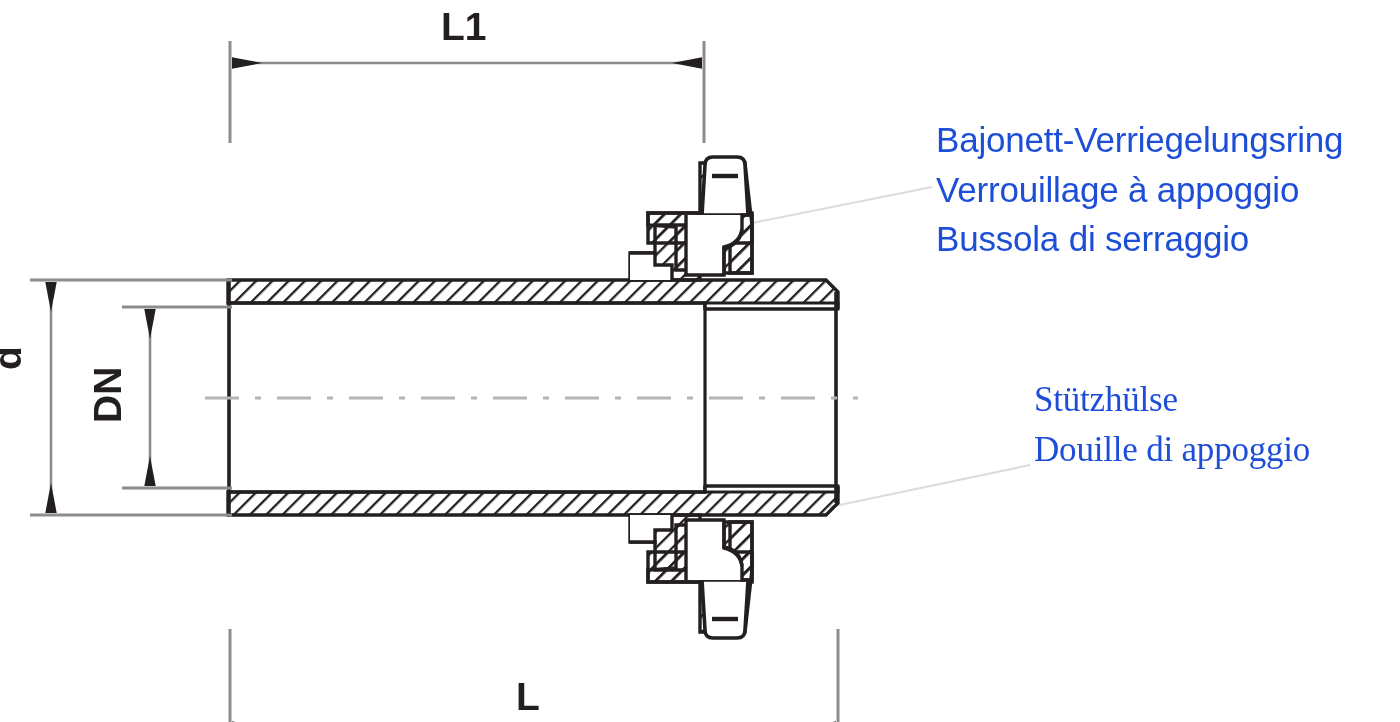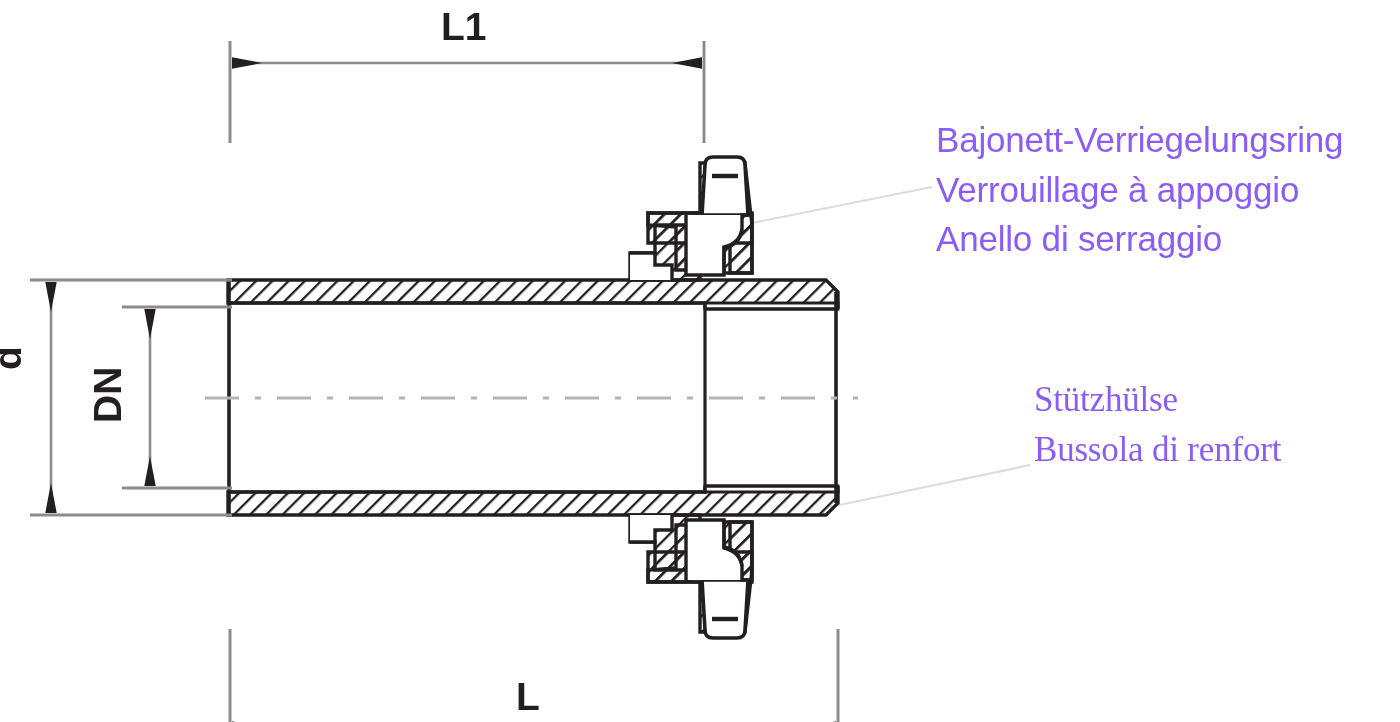--- a/index.html
+++ b/index.html
@@ -17,21 +17,21 @@
   #sheet {
     position: absolute;
     left: 0; top: 15px;
     width: 1400px;
     height: 722px;
   }
   svg { display: block; }
 
   .callout {
     position: absolute;
-    color: #8b5cf6;
+    color: #1d4ed8;
     font-family: "Liberation Sans", sans-serif;
     font-size: 35px;
     line-height: 1.42;
     white-space: nowrap;
     letter-spacing: -0.2px;
   }
   #callout-bayonet { left: 936px; top: 100px; }
   #callout-sleeve  { left: 1034px; top: 360px; font-family: Liberation Serif, serif; }
 
   .dimlabel {
@@ -186,21 +186,21 @@
 
   <div class="dimlabel" id="dim-l-label">L</div>
 
   <div class="dimlabel" id="dim-d-label">d</div>
 
   <div class="dimlabel" id="dim-dn-label">DN</div>
 
   <div class="callout" id="callout-bayonet">
     <div>Bajonett-Verriegelungsring</div>
     <div>Verrouillage à appoggio</div>
-    <div>Anello di serraggio</div>
+    <div>Bussola di serraggio</div>
   </div>
 
   <div class="callout" id="callout-sleeve">
     <div>Stützhülse</div>
-    <div>Bussola di renfort</div>
+    <div>Douille di appoggio</div>
   </div>
 
 </div>
 
 </body></html>

